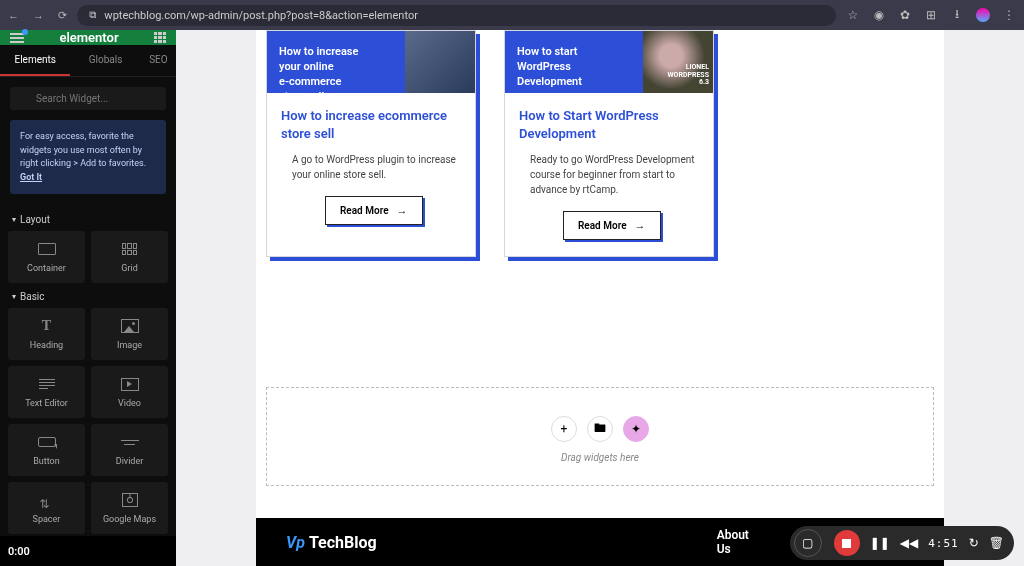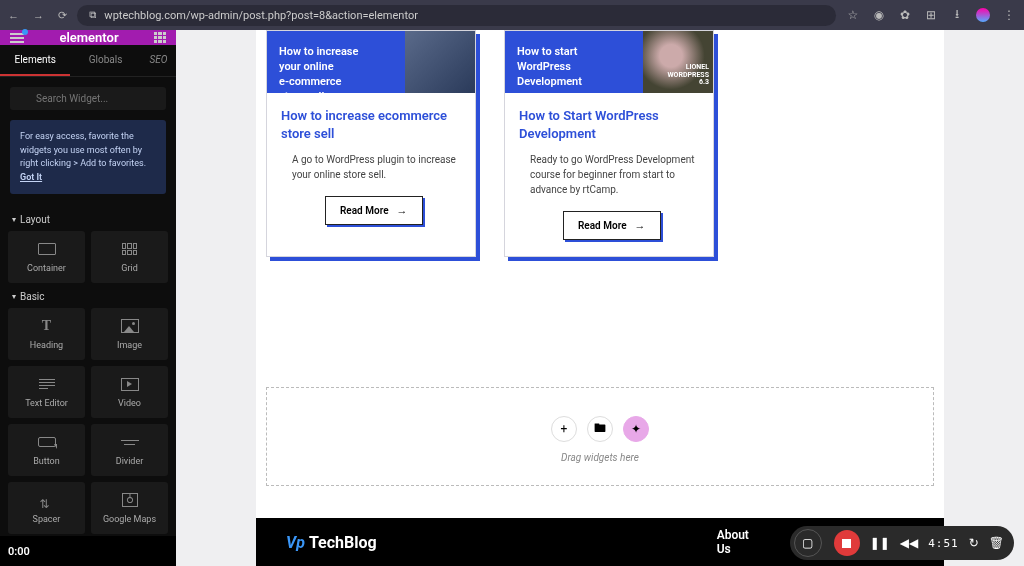--- a/index.html
+++ b/index.html
@@ -13,32 +13,32 @@
 .url-icon { font-size: 10px; }
 .browser-icons { display: flex; gap: 12px; align-items: center; }
 .browser-icons span { width: 14px; height: 14px; display: flex; align-items: center; justify-content: center; color: #bbb; font-size: 12px; }
 .avatar-dot { width: 16px; height: 16px; border-radius: 50%; background: linear-gradient(#f0a,#5af); }
 
 
 .app { display: flex; height: calc(100% - 30px); }
 
 
 .sidebar { width: 176px; background: #0d0d0d; color: #ddd; display: flex; flex-direction: column; position: relative; }
-.sidebar-header { height: 40px; background: #a21caf; display: flex; align-items: center; justify-content: space-between; padding: 0 10px; }
+.sidebar-header { height: 40px; background: #15803d; display: flex; align-items: center; justify-content: space-between; padding: 0 10px; }
 .hamburger { width: 14px; height: 10px; display: flex; flex-direction: column; justify-content: space-between; position: relative; }
 .hamburger span { height: 2px; background: #ccc; }
 .blue-dot { position: absolute; top: -4px; right: -4px; width: 6px; height: 6px; background: #3a96f7; border-radius: 50%; }
 .logo { font-weight: 600; font-size: 13px; color: #fff; }
 .grid-icon-h { width: 12px; height: 12px; display: grid; grid-template-columns: 1fr 1fr 1fr; grid-template-rows: 1fr 1fr 1fr; gap: 1px; }
 .grid-icon-h span { background: #ccc; }
 
 .tabs { display: flex; background: #0d0d0d; border-bottom: 1px solid #222; }
 .tab { flex: 1; text-align: center; padding: 9px 0; font-size: 10px; color: #888; cursor: pointer; }
 .tab.active { color: #fff; border-bottom: 2px solid #c33; }
-.tab.small { flex: 0.5; font-style: italic; }
+.tab.small { flex: 0.5; }
 
 .search-row { padding: 10px; }
 .search-input { width: 100%; background: #1a1a1a; border: none; border-radius: 3px; padding: 6px 8px 6px 26px; color: #888; font-size: 10px; position: relative; }
 .search-wrap { position: relative; }
 .search-wrap::before { content: "⌕"; position: absolute; left: 8px; top: 4px; color: #888; font-size: 12px; }
 
 .hint-box { margin: 0 10px 12px; background: #1e2a4a; border-radius: 3px; padding: 10px; font-size: 9px; line-height: 1.5; color: #c5d4f5; }
 .hint-box .gotit { font-weight: 600; text-decoration: underline; cursor: pointer; }
 
 .section-label { padding: 8px 12px 6px; font-size: 10px; color: #ccc; display: flex; align-items: center; gap: 4px; }

